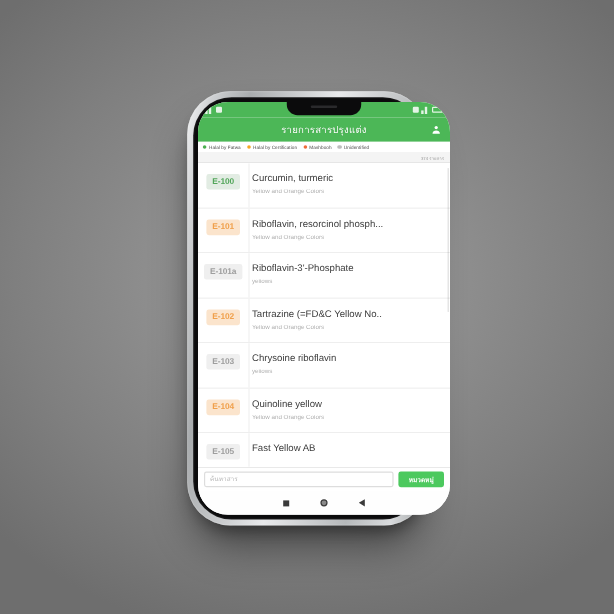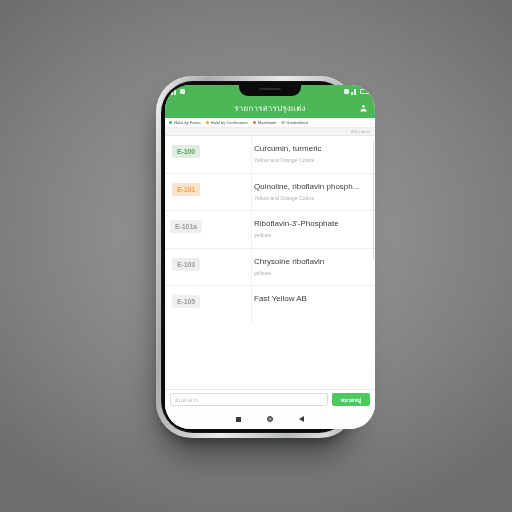--- a/index.html
+++ b/index.html
@@ -108,21 +108,20 @@
   .badge {
     font-size:7px; font-weight:700; letter-spacing:-.1px;
     padding:3px 5px; border-radius:2px; line-height:1; white-space:nowrap;
   }
   .badge.green { color:#53a65b; background:#e2ece3; }
   .badge.orange { color:#f0a04b; background:#fbe4cc; }
   .badge.gray { color:#9e9e9e; background:#efefef; }
   .text-cell {
     flex:1 1 auto; padding:8px 7px 0 2px; min-width:0;
     border-left:1px solid #f1f1f1;
-    margin-left:44px;
   }
   .row-title {
     font-size:8px; color:#3c3c3c; line-height:1.15;
     white-space:nowrap; overflow:hidden; text-overflow:ellipsis;
   }
   .row-sub {
     font-size:5.2px; color:#b0b0b0; margin-top:5px; line-height:1;
     white-space:nowrap; overflow:hidden; text-overflow:ellipsis;
   }
   .row.last { border-bottom:none; }
@@ -231,46 +230,64 @@
           <div class="row-title">Curcumin, turmeric</div>
           <div class="row-sub">Yellow and Orange Colors</div>
         </div>
       </div>
 
       <div class="row">
         <div class="badge-cell">
           <span class="badge orange">E-101</span>
         </div>
         <div class="text-cell">
-          <div class="row-title">Quinoline, riboflavin phosph...</div>
+          <div class="row-title">Riboflavin, resorcinol phosph...</div>
           <div class="row-sub">Yellow and Orange Colors</div>
         </div>
       </div>
 
       <div class="row">
         <div class="badge-cell">
           <span class="badge gray">E-101a</span>
         </div>
         <div class="text-cell">
           <div class="row-title">Riboflavin-3'-Phosphate</div>
           <div class="row-sub">yellows</div>
         </div>
       </div>
 
+      <div class="row">
+        <div class="badge-cell">
+          <span class="badge orange">E-102</span>
+        </div>
+        <div class="text-cell">
+          <div class="row-title">Tartrazine (=FD&amp;C Yellow No..</div>
+          <div class="row-sub">Yellow and Orange Colors</div>
+        </div>
+      </div>
 
       <div class="row">
         <div class="badge-cell">
           <span class="badge gray">E-103</span>
         </div>
         <div class="text-cell">
           <div class="row-title">Chrysoine riboflavin</div>
           <div class="row-sub">yellows</div>
         </div>
       </div>
 
+      <div class="row">
+        <div class="badge-cell">
+          <span class="badge orange">E-104</span>
+        </div>
+        <div class="text-cell">
+          <div class="row-title">Quinoline yellow</div>
+          <div class="row-sub">Yellow and Orange Colors</div>
+        </div>
+      </div>
 
       <div class="row last">
         <div class="badge-cell">
           <span class="badge gray">E-105</span>
         </div>
         <div class="text-cell">
           <div class="row-title">Fast Yellow AB</div>
           <div class="row-sub"></div>
         </div>
       </div>

